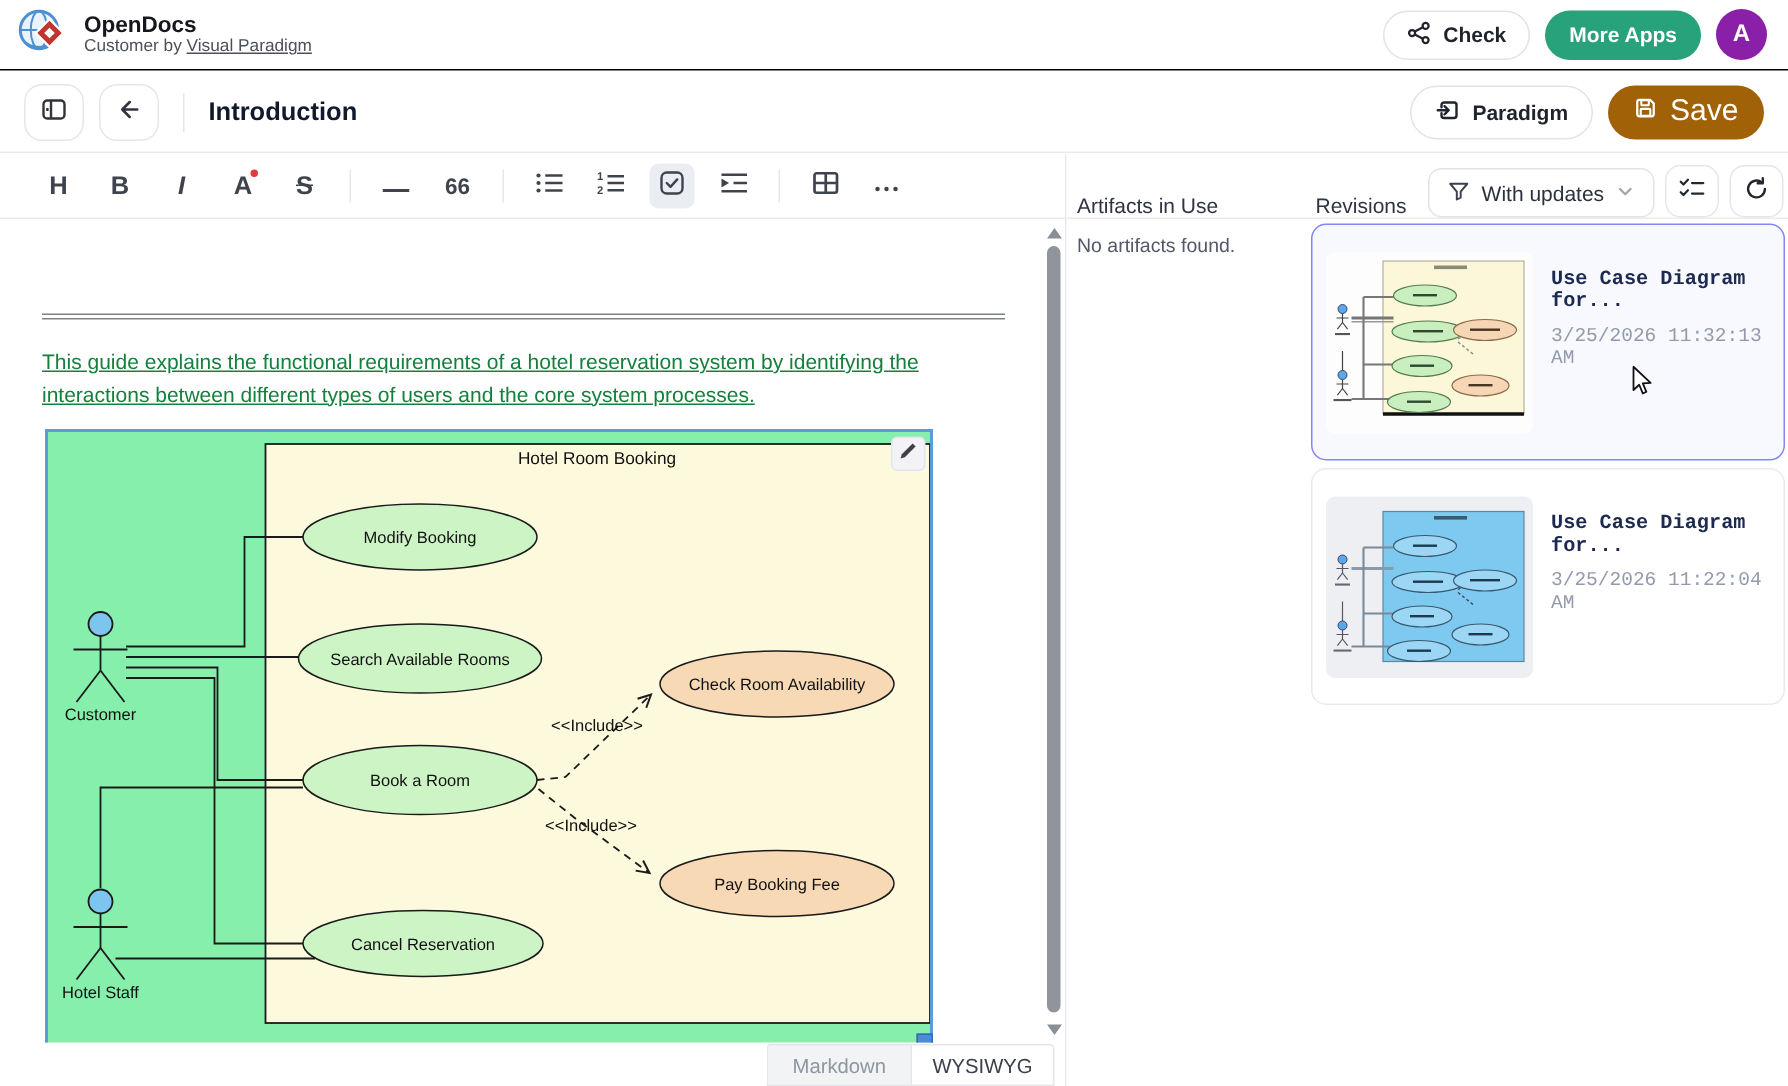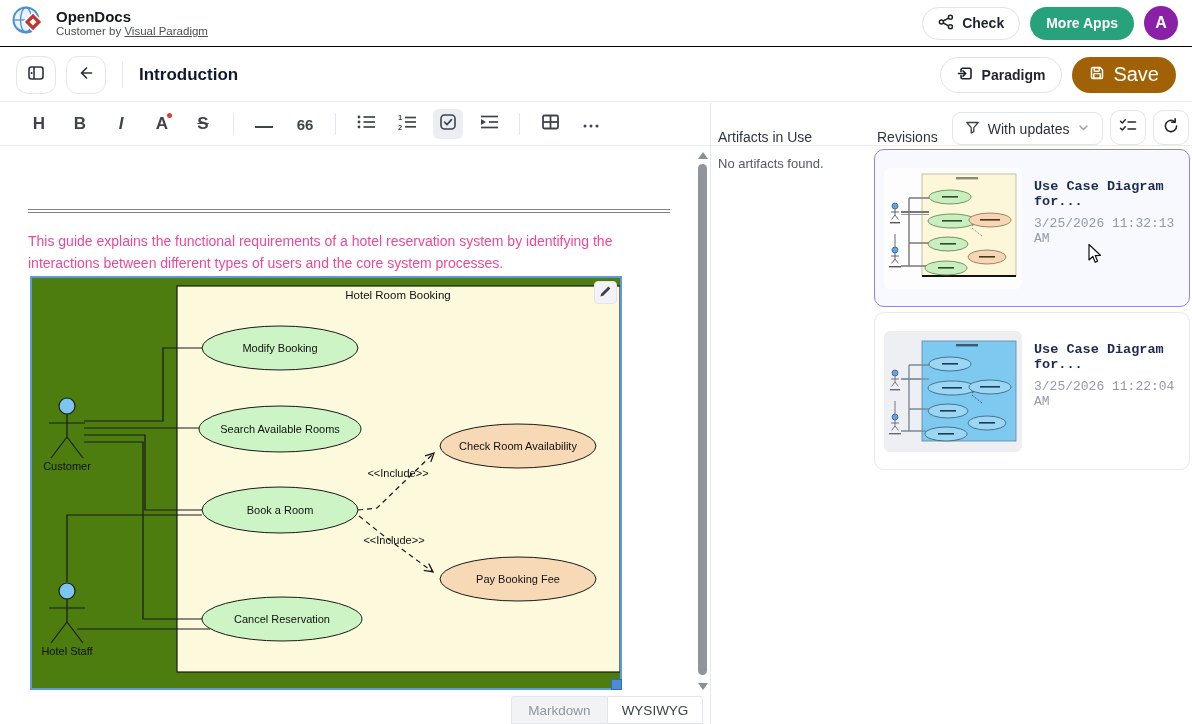--- a/index.html
+++ b/index.html
@@ -43,24 +43,24 @@
   .tb.letter { font-weight:600; }
   .tb.active { background:#eaedf1; }
   .tb-divider { width:1px; height:22px; background:#e4e7eb; margin:0 4px; }
   .fc-wrap { position:relative; }
   .fc-dot { position:absolute; top:4px; right:5px; width:5px; height:5px; border-radius:50%; background:#e23b3b; }
 
   .canvas { position:absolute; left:0; right:0; top:44px; bottom:29px; overflow:hidden; background:#fff; }
   .doc-h1 { position:absolute; left:28px; top:26px; font-size:25px; font-weight:700; color:#10131c; letter-spacing:-0.2px; }
   .h1-rule { position:absolute; left:28px; top:62px; width:642px; height:4px;
     border-top:1.5px solid #7d828a; border-bottom:1.5px solid #7d828a; }
-  .doc-p { position:absolute; left:28px; top:84px; width:606px; font-size:14px; line-height:21.5px; color:#ec4899; }
-
-  .diagram-sel { position:absolute; left:30px; top:129px; width:592px; height:414px;
-    border:2px solid #5b9bdd; background:#4d7c0f; cursor:pointer; }
+  .doc-p { position:absolute; left:28px; top:84px; width:606px; font-size:14px; line-height:21.5px; color:#15803d;text-decoration:underline; }
+
+  .diagram-sel { position:absolute; left:30px; top:139px; width:592px; height:414px;
+    border:2px solid #5b9bdd; background:#86efac; cursor:pointer; }
   .edit-fab { position:absolute; top:3px; right:3px; width:23px; height:23px; background:#f2f2f7;
     border:1px solid #e4e4ee; border-radius:4px; display:flex; align-items:center; justify-content:center; cursor:pointer; }
   .resize-handle { position:absolute; right:-2px; bottom:-2px; width:11px; height:11px;
     background:#4d8bd6; border:1px solid #2f6cb0; cursor:nwse-resize; }
 
   .vscroll { position:absolute; right:1px; top:2px; bottom:2px; width:12px; }
   .vs-up { position:absolute; top:3px; left:1px; width:0; height:0;
     border-left:5px solid transparent; border-right:5px solid transparent; border-bottom:7px solid #8a8f96; cursor:pointer; }
   .vs-down { position:absolute; bottom:3px; left:1px; width:0; height:0;
     border-left:5px solid transparent; border-right:5px solid transparent; border-top:7px solid #8a8f96; cursor:pointer; }

